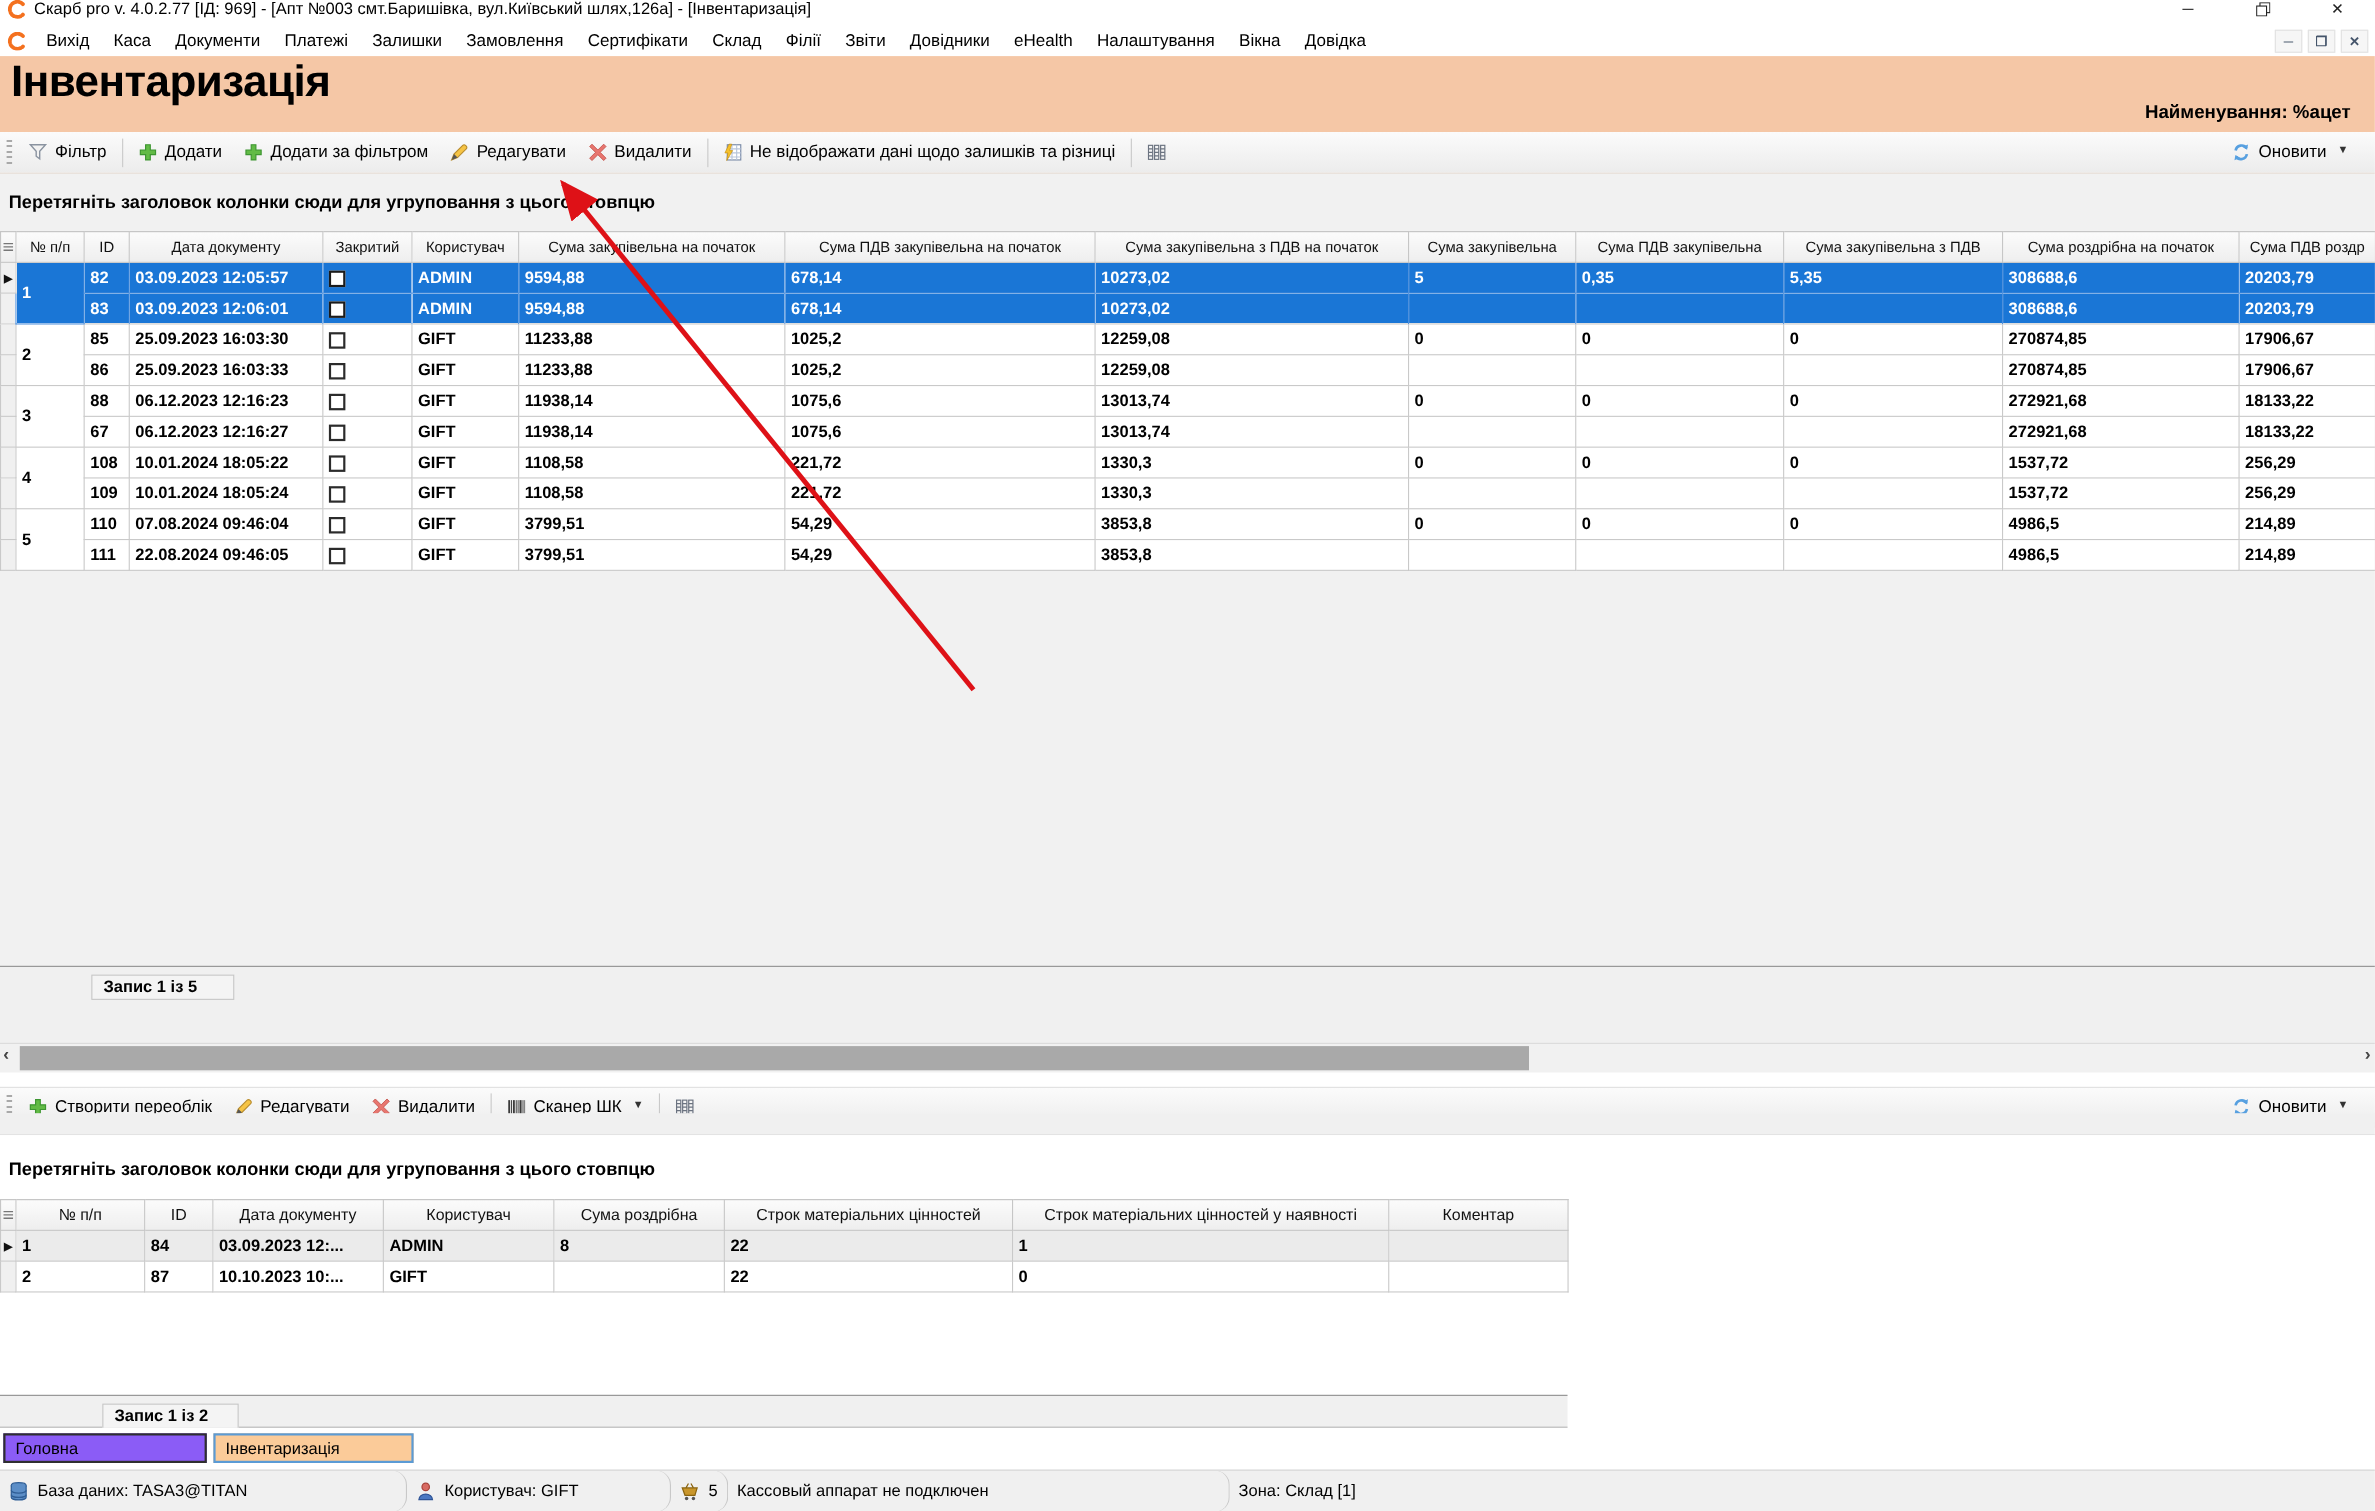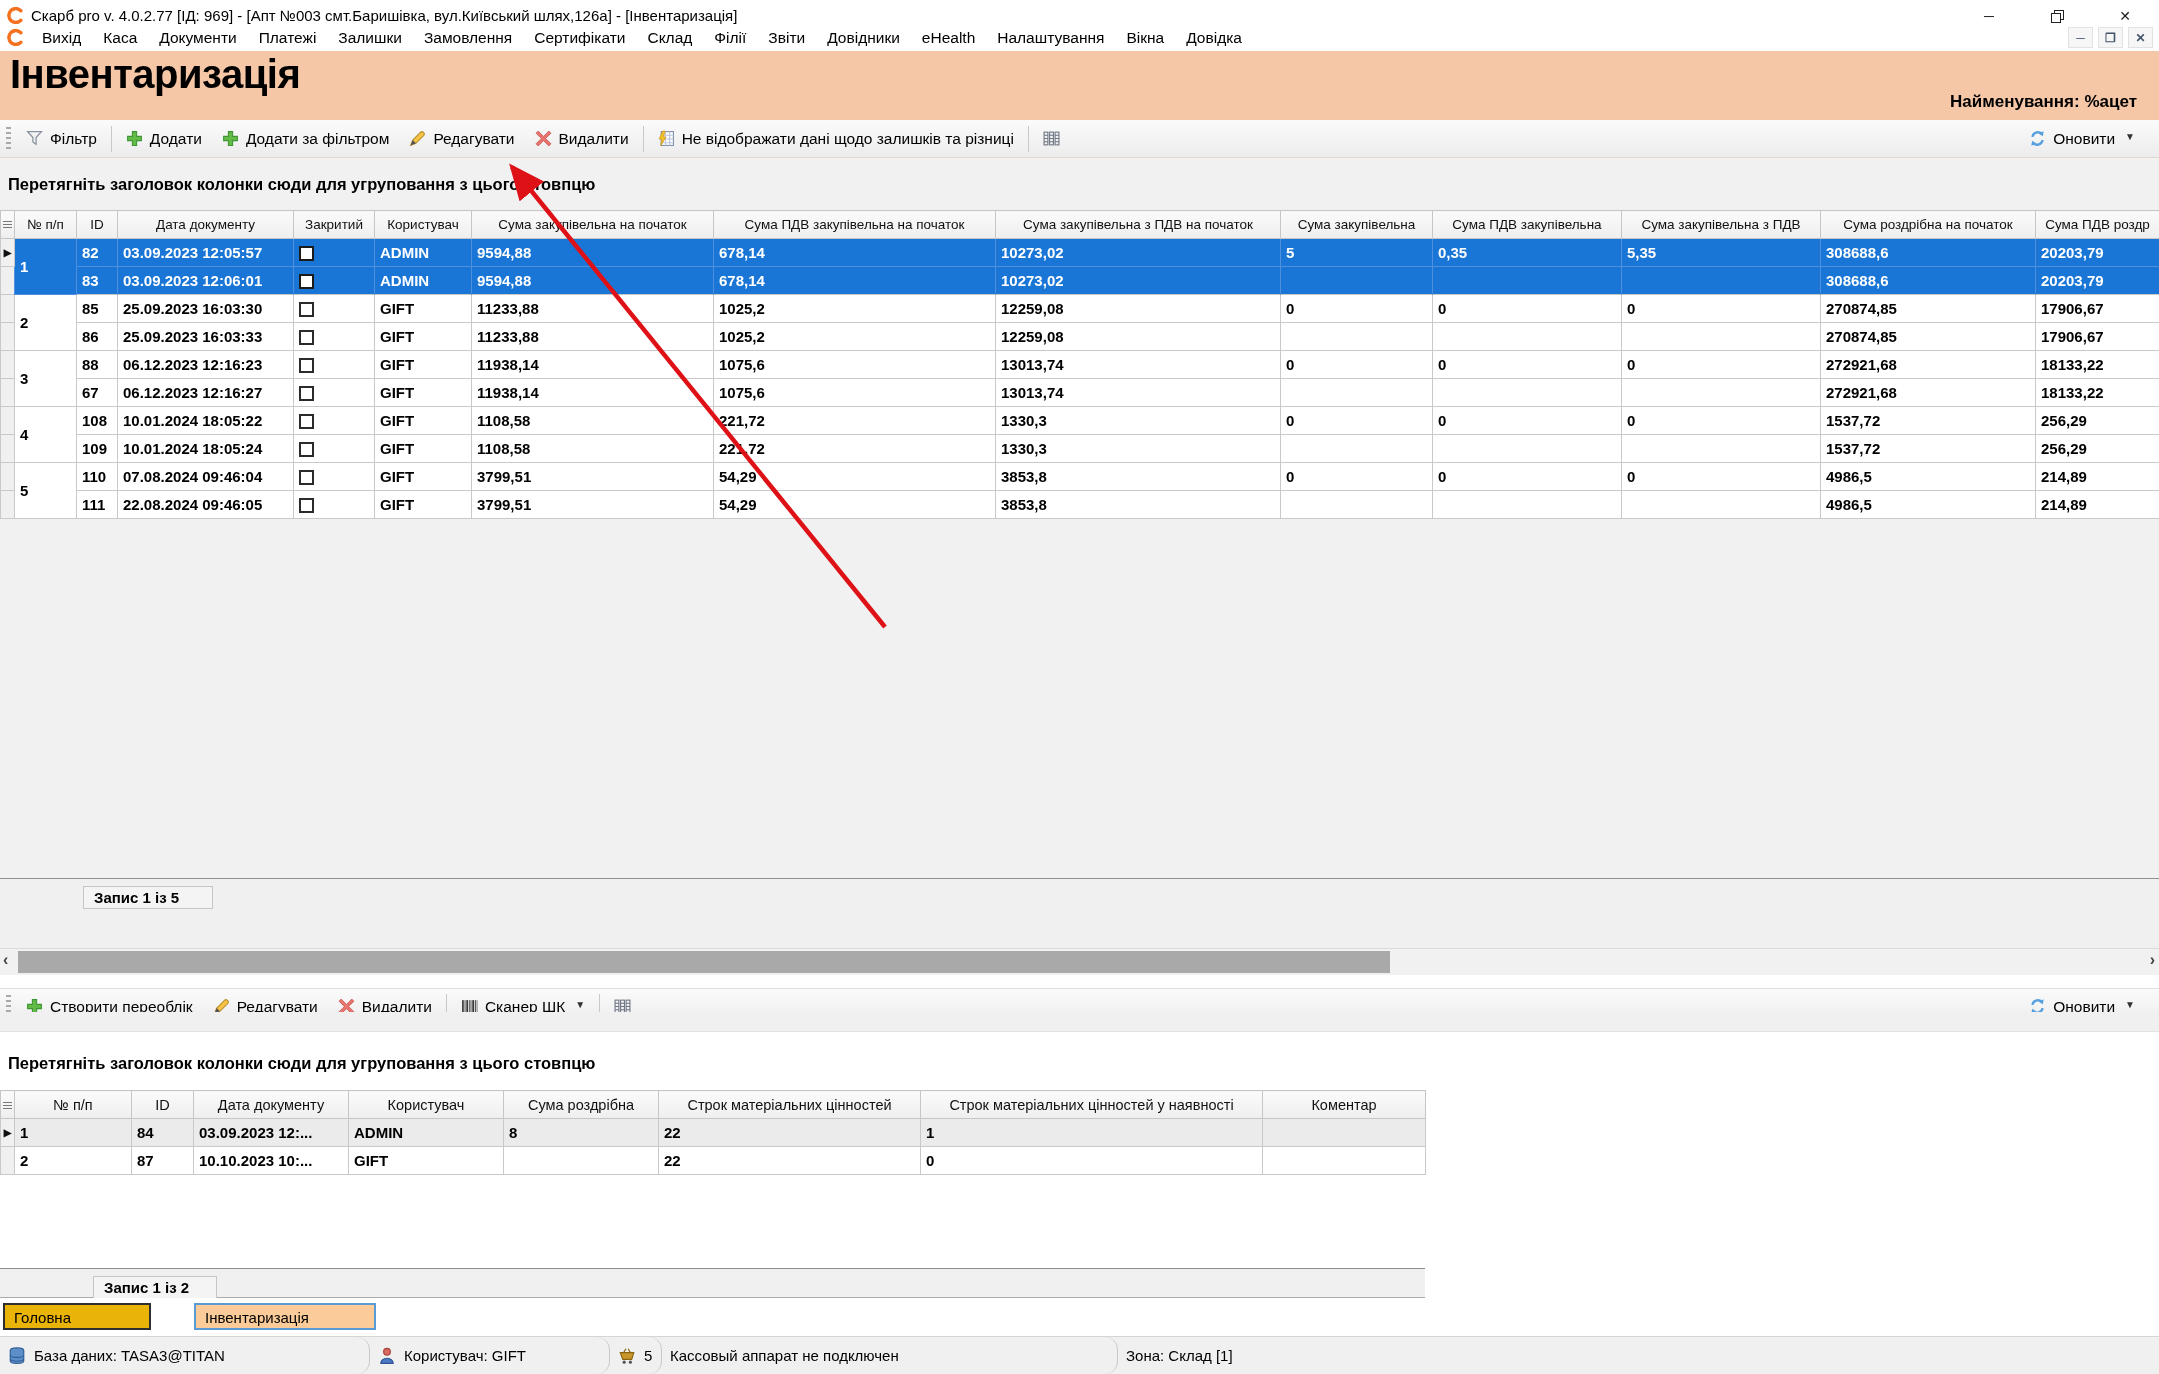--- a/index.html
+++ b/index.html
@@ -5,21 +5,21 @@
   * { box-sizing: border-box; }
   html,body { margin:0; padding:0; }
   body {
     width:2159px; height:1374px; position:relative; overflow:hidden;
     font-family:"Liberation Sans", sans-serif; background:#fff; color:#000;
   }
   .abs { position:absolute; }
 
   
   .titlebar { left:0; right:0; top:0; height:24px; background:#fff;
-    display:flex; align-items:flex-end; padding-left:7px; font-size:15px; }
+    display:flex; align-items:flex-start; padding-left:7px; font-size:15px; }
   .app-icon { width:17px; height:17px; margin-right:7px; flex:0 0 auto; }
   .win-controls { margin-left:auto; display:flex; align-items:center; gap:52px; padding-right:26px; }
   .win-btn { width:16px; height:16px; display:flex; align-items:center; justify-content:center; color:#222; font-size:14px; }
 
   
   .menubar { left:0; right:0; top:24px; height:27px; background:#fff;
     display:flex; align-items:center; font-size:15.5px; }
   .menubar .app-icon { margin-left:7px; }
   .menu-items { display:flex; align-items:center; }
   .menu-item { padding:0 11px; white-space:nowrap; }
@@ -84,21 +84,21 @@
   .strip { left:0; right:0; top:1012px; height:20px; background:#F0F0F0; border-bottom:1px solid #E2E2E2; }
 
   .zone2 { left:0; right:0; top:1032px; height:266px; background:#fff; }
   .zone2 .hint { top:22px; }
   #grid2 { top:58px; left:0; width:1425px; }
   #grid2 th { font-size:14.5px; }
 
   
   .tabs { left:0; right:0; top:1298px; height:38px; background:#fff; }
   .tab { position:absolute; top:5px; height:27px; font-size:15px; padding:4px 0 0 9px; white-space:nowrap; overflow:hidden; }
-  .tab-home { left:3px; width:148px; background:#eab308; border:2px solid #2F2F2F; }
+  .tab-home { left:3px; width:185px; background:#8b5cf6; border:2px solid #2F2F2F; }
   .tab-inv { left:194px; width:182px; background:#FBCB99; border:2px solid #5B9BD5; }
 
   
   .statusbar { left:0; right:0; top:1336px; height:38px; background:#F0F0F0; border-top:1px solid #D5D5D5;
     display:flex; align-items:center; font-size:15px; }
   .sb-sec { display:flex; align-items:center; gap:8px; height:100%; padding-left:8px;
     border-right:1px solid #C8C8C8; flex:0 0 auto;border-radius:13px; }
   .sb-sec.last { border-right:none; flex:1 1 auto; }
   .sb-icon { width:18px; height:18px; flex:0 0 auto; }
 

